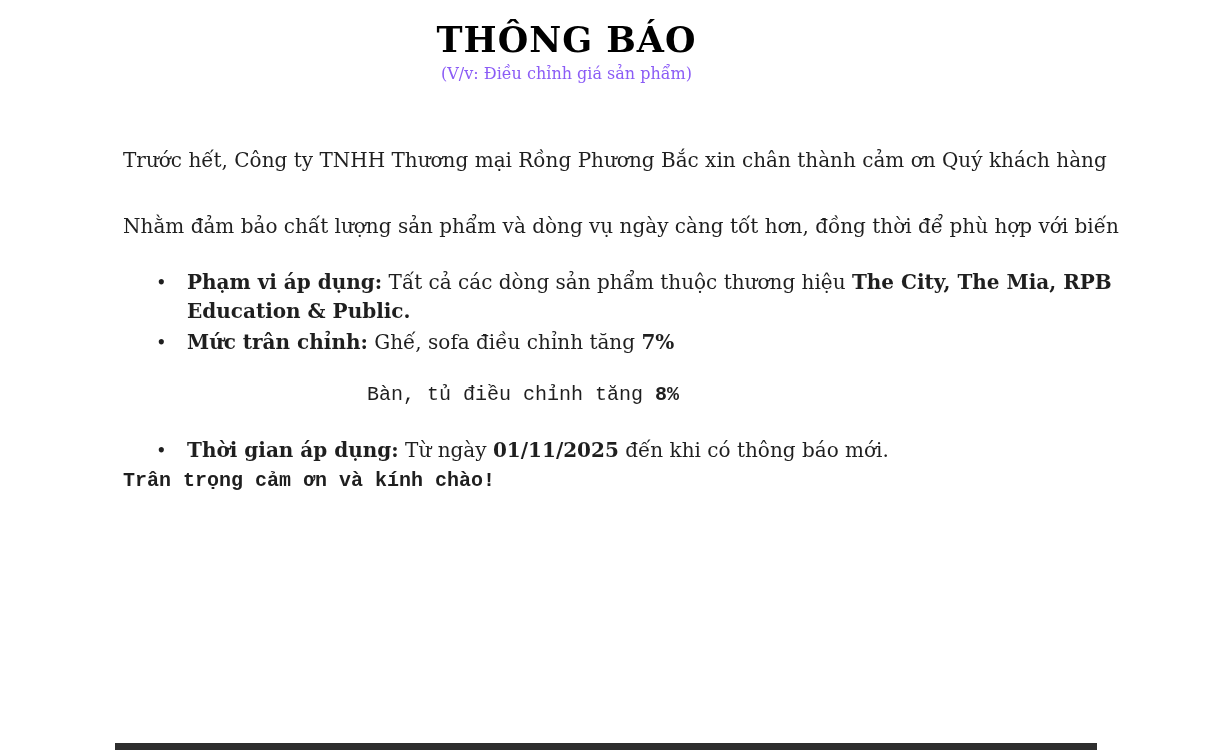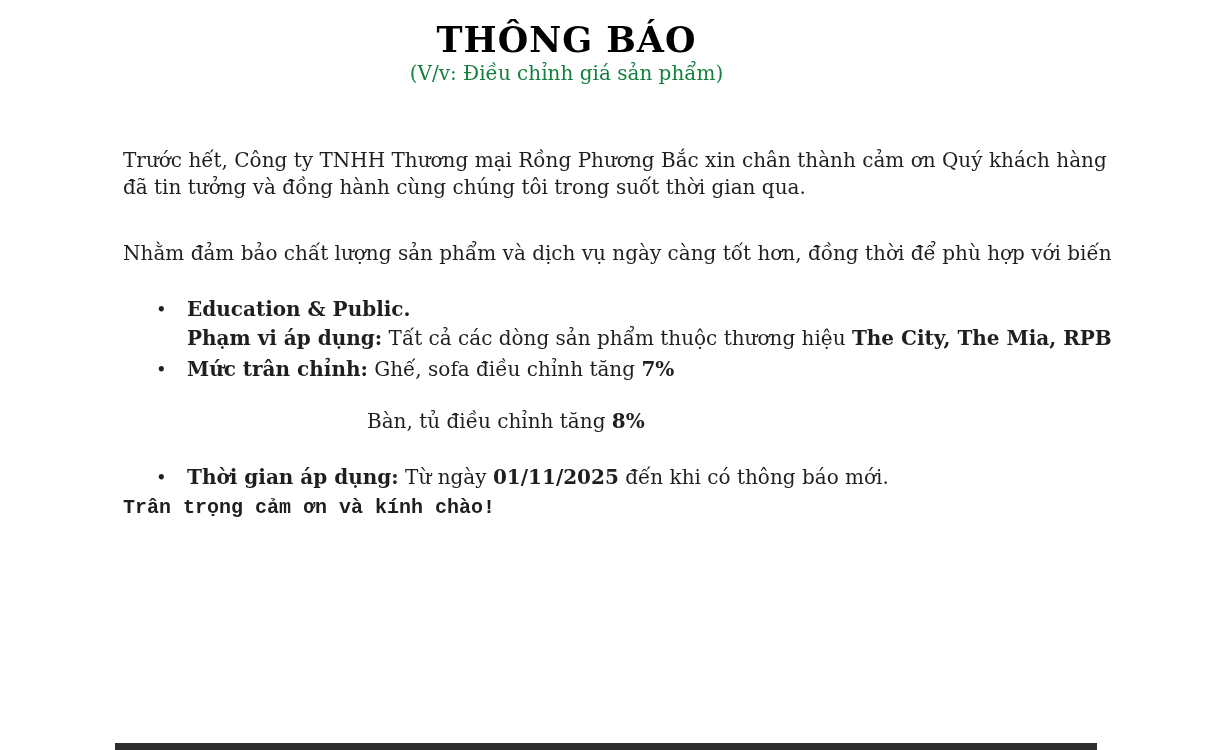--- a/index.html
+++ b/index.html
@@ -23,23 +23,23 @@
   .doc-title {
     text-align: center;
     font-size: 35px;
     font-weight: bold;
     letter-spacing: 1px;
     line-height: 40px;
     color: #000000;
   }
   .doc-subtitle {
     text-align: center;
-    font-size: 20px;
+    font-size: 16px;
     line-height: 27px;
-    color: #15803d;
+    color: #8b5cf6;
   }
   .doc-body {
     margin-top: 60px;
     font-size: 20px;
   }
   .blk { margin: 0; }
   .blk .line {
     white-space: nowrap;
   }
   .blk.paragraph { line-height: 27px; margin-bottom: 28px; margin-top: 39px; }
@@ -49,20 +49,21 @@
     margin-bottom: 2px;
     position: relative;
     padding-left: 64px;
   }
   .blk.bullet + .blk.paragraph { margin-top: 24px; }
   .blk.indent {
     line-height: 27px;
     margin-top: 24px;
     margin-bottom: 28px;
     margin-left: 244px;
+    font-family: Liberation Mono, monospace;
   }
   .bullet-marker {
     position: absolute;
     left: 33px;
     top: 0;
     font-size: 18px;
     line-height: 29px;
   }
   .run-b { font-weight: bold; }
   .cutoff-bar {
@@ -76,29 +77,28 @@
 </style>
 </head>
 <body>
 
 <div class="doc">
   <div class="doc-title">THÔNG BÁO</div>
   <div class="doc-subtitle">(V/v: Điều chỉnh giá sản phẩm)</div>
   <div class="doc-body">
       <div class="blk paragraph">
         <div class="line"><span class="run">Trước hết, Công ty TNHH Thương mại Rồng Phương Bắc xin chân thành cảm ơn Quý khách hàng</span></div>
-        <div class="line"><span class="run">đã tin tưởng và đồng hành cùng chúng tôi trong suốt thời gian qua.</span></div>
       </div>
       <div class="blk paragraph">
-        <div class="line"><span class="run">Nhằm đảm bảo chất lượng sản phẩm và dịch vụ ngày càng tốt hơn, đồng thời để phù hợp với biến</span></div>
+        <div class="line"><span class="run">Nhằm đảm bảo chất lượng sản phẩm và dòng vụ ngày càng tốt hơn, đồng thời để phù hợp với biến</span></div>
       </div>
       <div class="blk bullet">
         <span class="bullet-marker">•</span>
+        <div class="line"><span class="run-b">Phạm vi áp dụng:</span><span class="run"> Tất cả các dòng sản phẩm thuộc thương hiệu </span><span class="run-b">The City, The Mia, RPB</span></div>
         <div class="line"><span class="run-b">Education &amp; Public.</span></div>
-        <div class="line"><span class="run-b">Phạm vi áp dụng:</span><span class="run"> Tất cả các dòng sản phẩm thuộc thương hiệu </span><span class="run-b">The City, The Mia, RPB</span></div>
       </div>
       <div class="blk bullet">
         <span class="bullet-marker">•</span>
         <div class="line"><span class="run-b">Mức trân chỉnh:</span><span class="run"> Ghế, sofa điều chỉnh tăng </span><span class="run-b">7%</span></div>
       </div>
       <div class="blk indent">
         <div class="line"><span class="run">Bàn, tủ điều chỉnh tăng </span><span class="run-b">8%</span></div>
       </div>
       <div class="blk bullet">
         <span class="bullet-marker">•</span>

